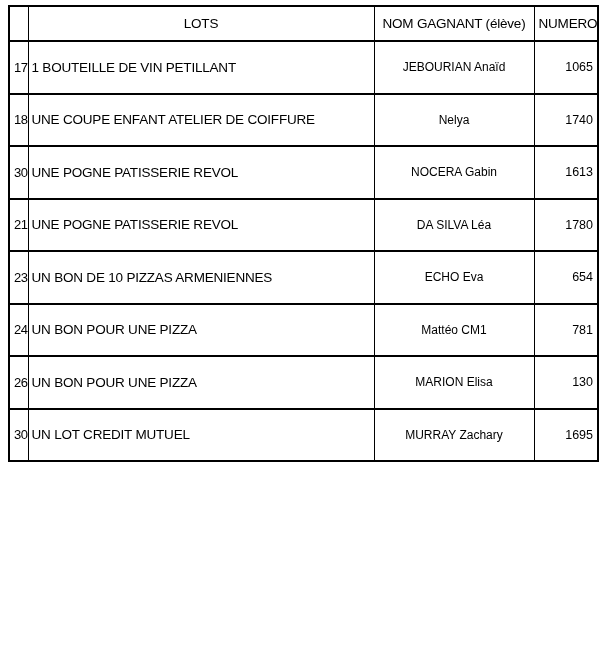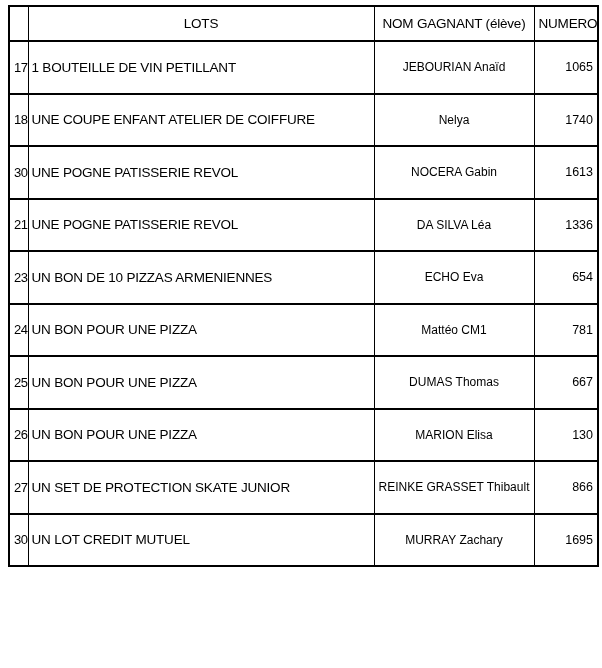--- a/index.html
+++ b/index.html
@@ -112,58 +112,46 @@
     <td class="idx">30</td>
     <td class="lot">UNE POGNE PATISSERIE REVOL</td>
     <td class="win">NOCERA Gabin</td>
     <td class="num">1613</td>
   </tr>
 
   <tr class="data-row">
     <td class="idx">21</td>
     <td class="lot">UNE POGNE PATISSERIE REVOL</td>
     <td class="win">DA SILVA Léa</td>
-    <td class="num">1336</td>
+    <td class="num">1780</td>
   </tr>
 
 
   <tr class="data-row">
     <td class="idx">23</td>
     <td class="lot">UN BON DE 10 PIZZAS ARMENIENNES</td>
     <td class="win">ECHO Eva</td>
     <td class="num">654</td>
   </tr>
 
   <tr class="data-row">
     <td class="idx">24</td>
     <td class="lot">UN BON POUR UNE PIZZA</td>
     <td class="win">Mattéo CM1</td>
     <td class="num">781</td>
   </tr>
 
-  <tr class="data-row">
-    <td class="idx">25</td>
-    <td class="lot">UN BON POUR UNE PIZZA</td>
-    <td class="win">DUMAS Thomas</td>
-    <td class="num">667</td>
-  </tr>
 
   <tr class="data-row">
     <td class="idx">26</td>
     <td class="lot">UN BON POUR UNE PIZZA</td>
     <td class="win">MARION Elisa</td>
     <td class="num">130</td>
   </tr>
 
-  <tr class="data-row">
-    <td class="idx">27</td>
-    <td class="lot">UN SET DE PROTECTION SKATE JUNIOR</td>
-    <td class="win">REINKE GRASSET Thibault</td>
-    <td class="num">866</td>
-  </tr>
 
 
 
   <tr class="data-row">
     <td class="idx">30</td>
     <td class="lot">UN LOT CREDIT MUTUEL</td>
     <td class="win">MURRAY Zachary</td>
     <td class="num">1695</td>
   </tr>
 </tbody>

